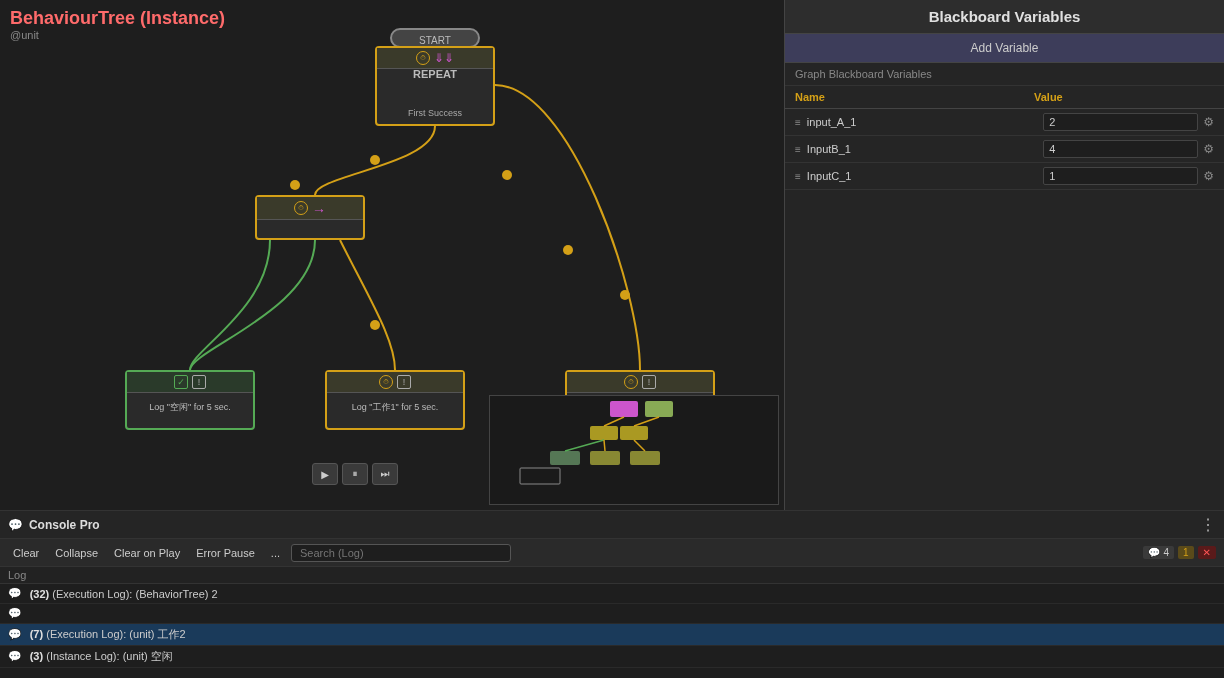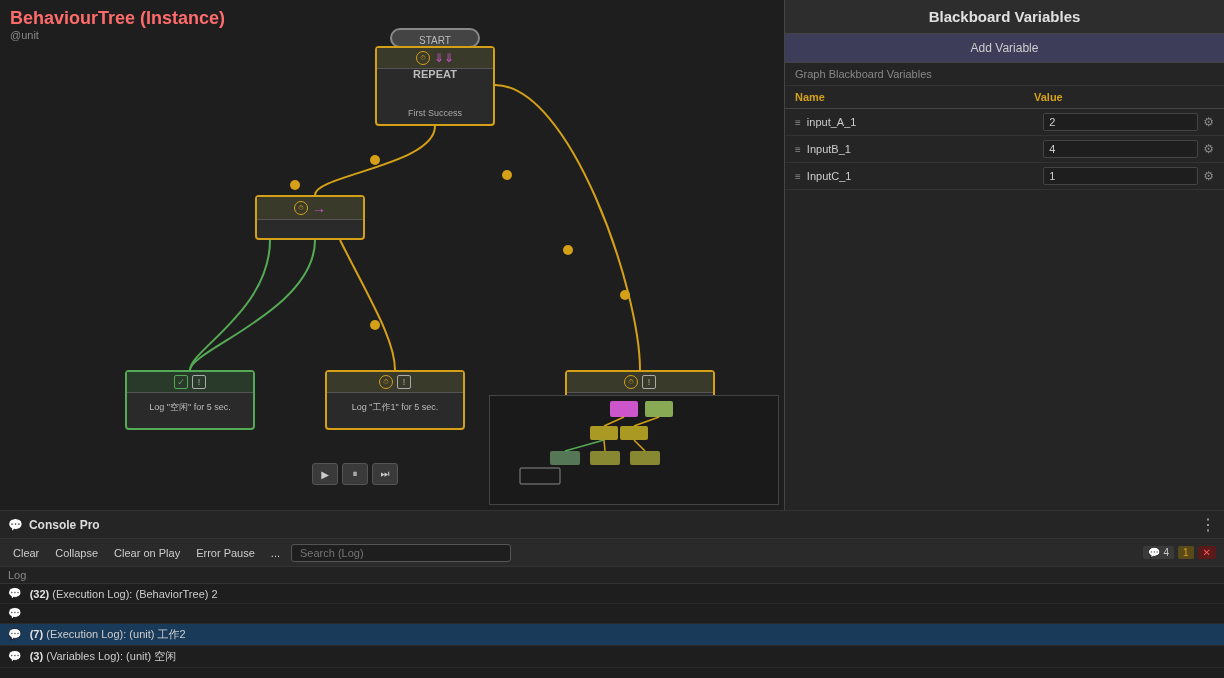--- a/index.html
+++ b/index.html
@@ -708,17 +708,17 @@
       <span class="console-row-icon">💬</span>
       <span class="console-row-text">
         <span class="bold">(7)</span>
         <span>(Execution Log): (unit) 工作2</span>
       </span>
     </div>
     <div class="console-row">
       <span class="console-row-icon">💬</span>
       <span class="console-row-text">
         <span class="bold">(3)</span>
-        <span>(Variables Log): (unit) 空闲</span>
+        <span>(Instance Log): (unit) 空闲</span>
       </span>
     </div>
   </div>
 </div>
 
 </body></html>

